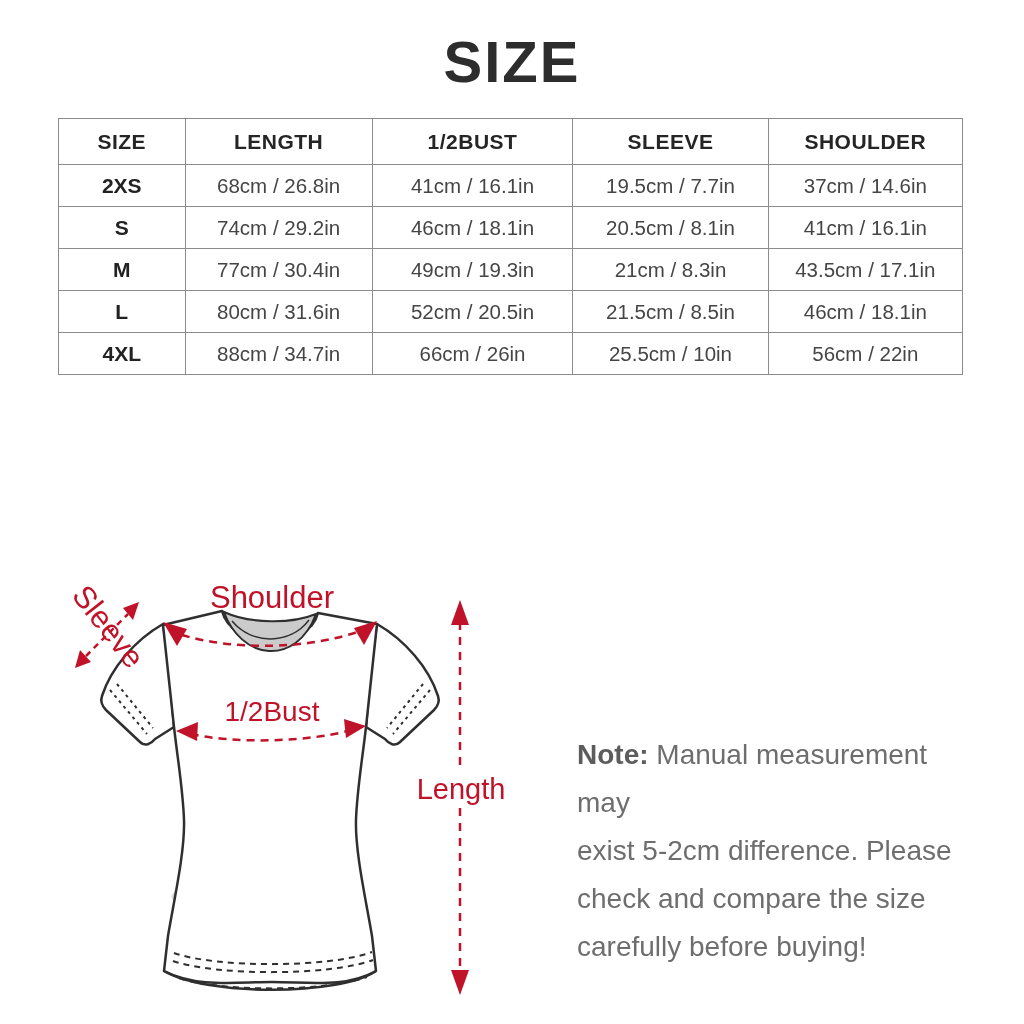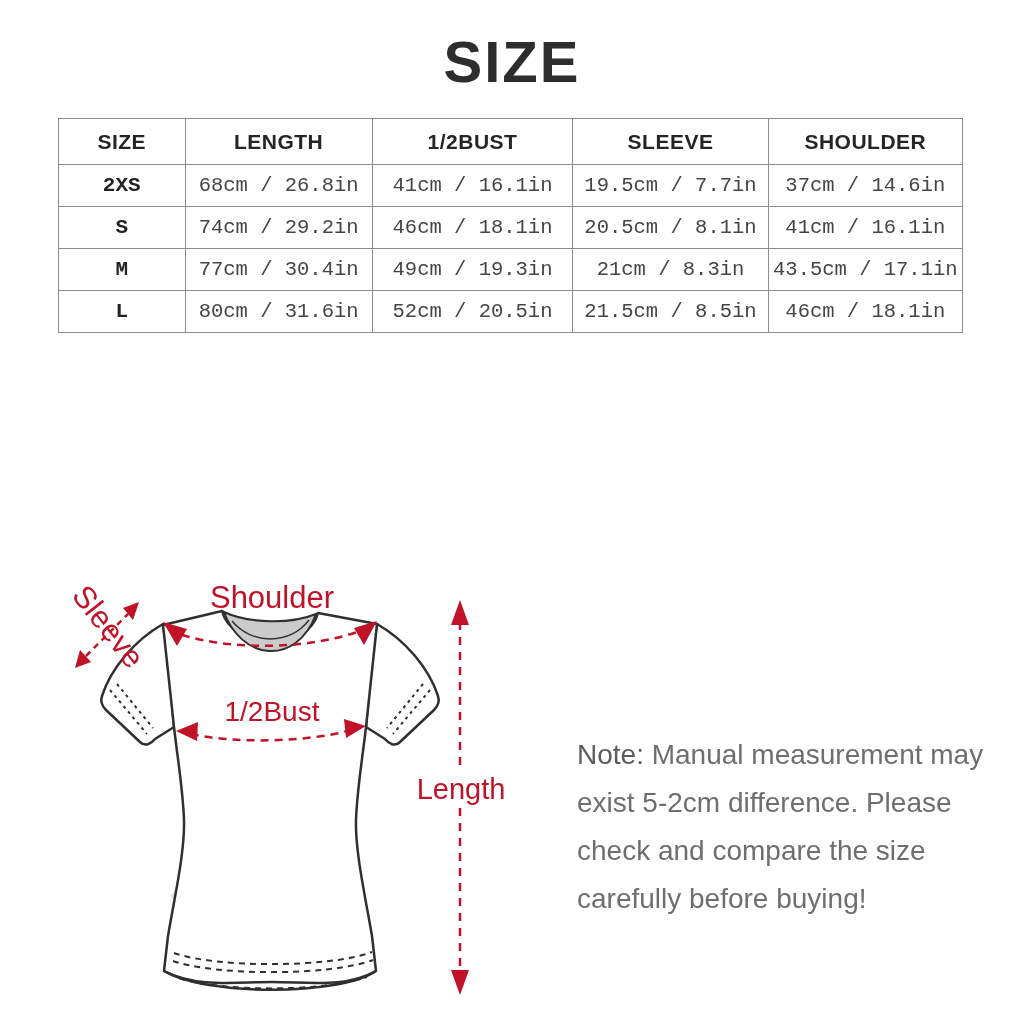--- a/index.html
+++ b/index.html
@@ -13,31 +13,31 @@
   }
   table.size-table{
     position:absolute;left:58px;top:118px;width:905px;
     border-collapse:collapse;table-layout:fixed;
   }
   .size-table th,.size-table td{
     border:1px solid #8c8c8c;text-align:center;vertical-align:middle;
     padding:0;overflow:hidden;white-space:nowrap;
   }
   .size-table th{height:45px;font-size:21px;font-weight:bold;color:#252525;letter-spacing:0.5px;}
-  .size-table td{height:41px;font-size:20.5px;color:#454545;font-weight:normal;font-family:Liberation Mono, monospace;}
+  .size-table td{height:41px;font-size:20.5px;color:#454545;font-weight:normal;}
   .size-table td.size-col{font-weight:bold;color:#222222;font-size:21px;}
   .col-size{width:14%;} .col-length{width:20.7%;} .col-bust{width:22.2%;}
   .col-sleeve{width:21.6%;} .col-shoulder{width:21.5%;}
   .diagram-wrap{position:absolute;left:40px;top:578px;width:480px;height:446px;}
   svg text{font-family:"Liberation Sans", sans-serif;}
   .note-block{
     position:absolute;left:577px;top:731px;width:410px;
     font-size:28px;line-height:48px;color:#6e6e6e;white-space:pre-line;
   }
-  .note-block strong{font-weight:normal;color:#5c5c5c;}
+  .note-block strong{font-weight:bold;color:#5c5c5c;}
 </style>
 </head>
 <body>
 
 <div class="canvas">
 
   <h1 class="page-title">SIZE</h1>
 
   <table class="size-table">
     <colgroup>
@@ -77,20 +77,27 @@
         <td>49cm / 19.3in</td>
         <td>21cm / 8.3in</td>
         <td>43.5cm / 17.1in</td>
       </tr>
       <tr>
         <td class="size-col">L</td>
         <td>80cm / 31.6in</td>
         <td>52cm / 20.5in</td>
         <td>21.5cm / 8.5in</td>
         <td>46cm / 18.1in</td>
+      </tr>
+      <tr>
+        <td class="size-col">4XL</td>
+        <td>88cm / 34.7in</td>
+        <td>66cm / 26in</td>
+        <td>25.5cm / 10in</td>
+        <td>56cm / 22in</td>
       </tr>
     </tbody>
   </table>
 
   <div class="diagram-wrap">
     <svg width="480" height="446" viewBox="40 578 480 446" xmlns="http://www.w3.org/2000/svg">
 
       <g fill="#d9d9d9" stroke="none" opacity="0.9">
         <path d="M388,653 C406,680 406,706 392,726 C413,701 411,672 388,653 Z"></path>
         <path d="M152,653 C134,680 134,706 148,726 C127,701 129,672 152,653 Z"></path>

